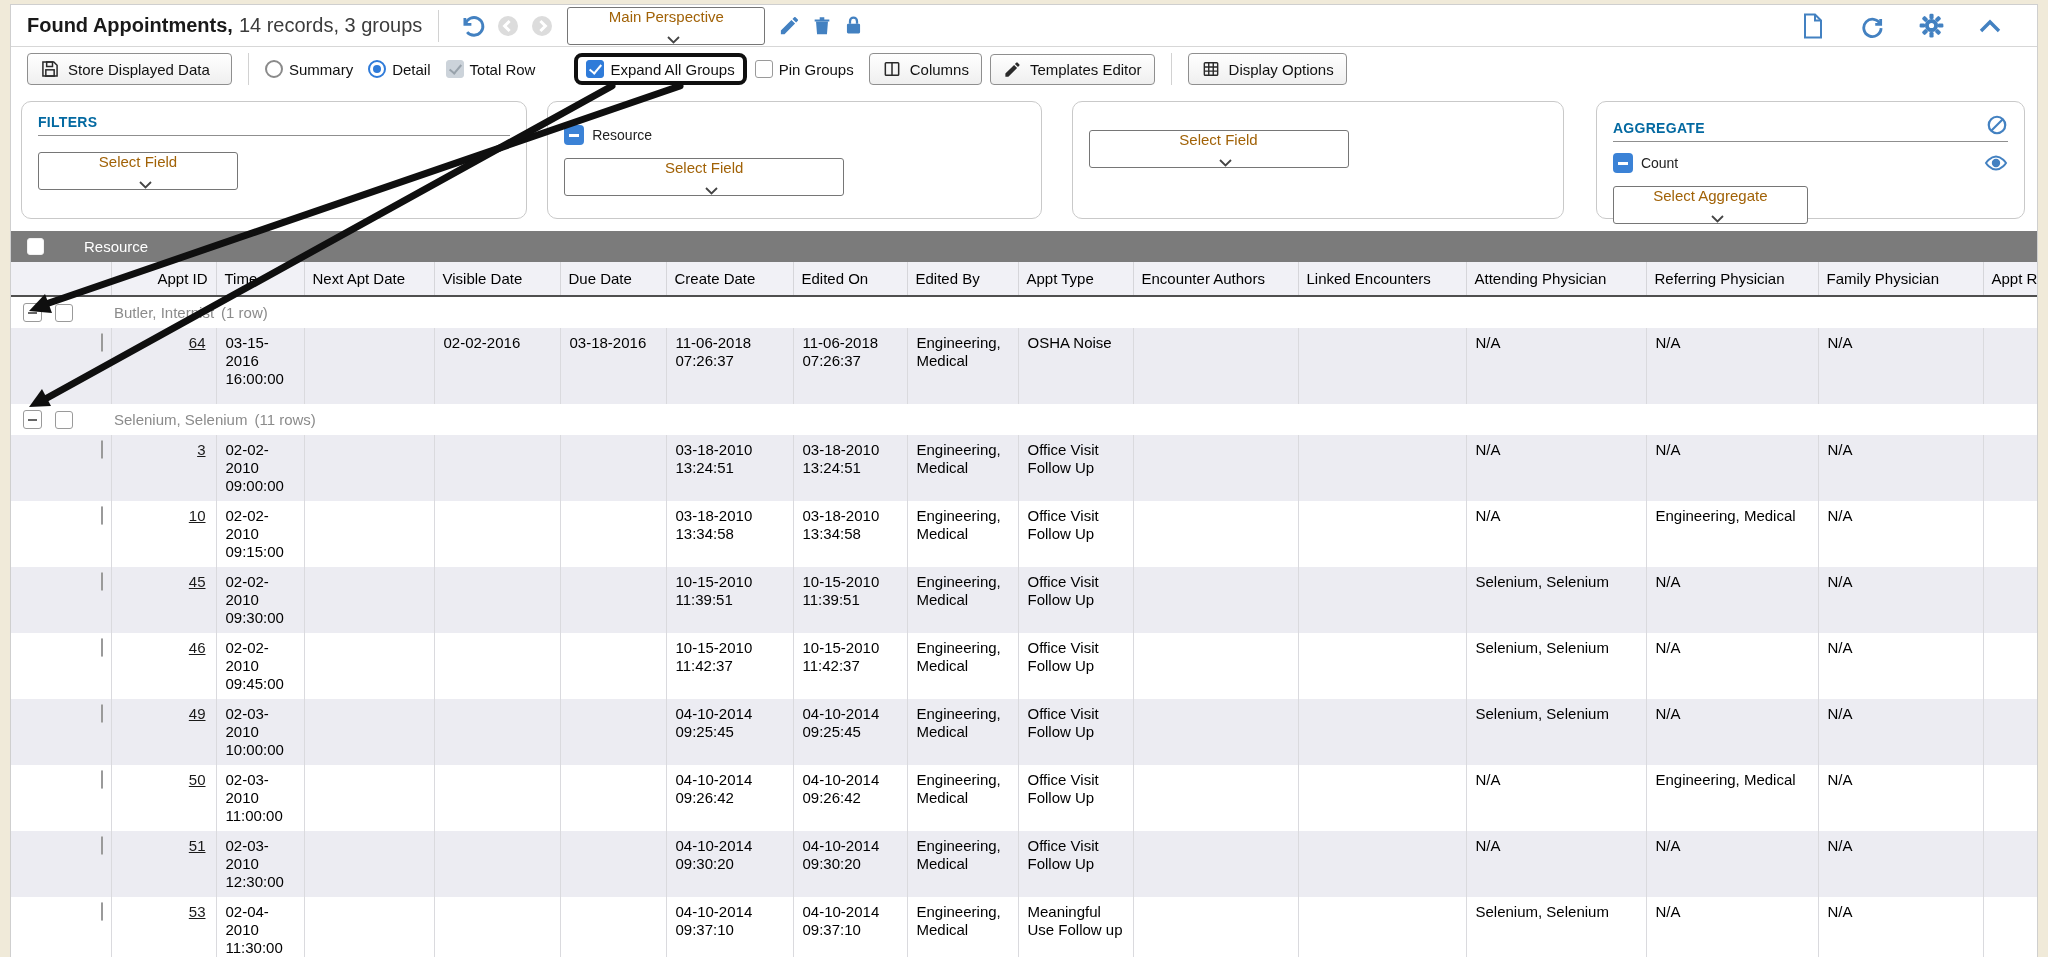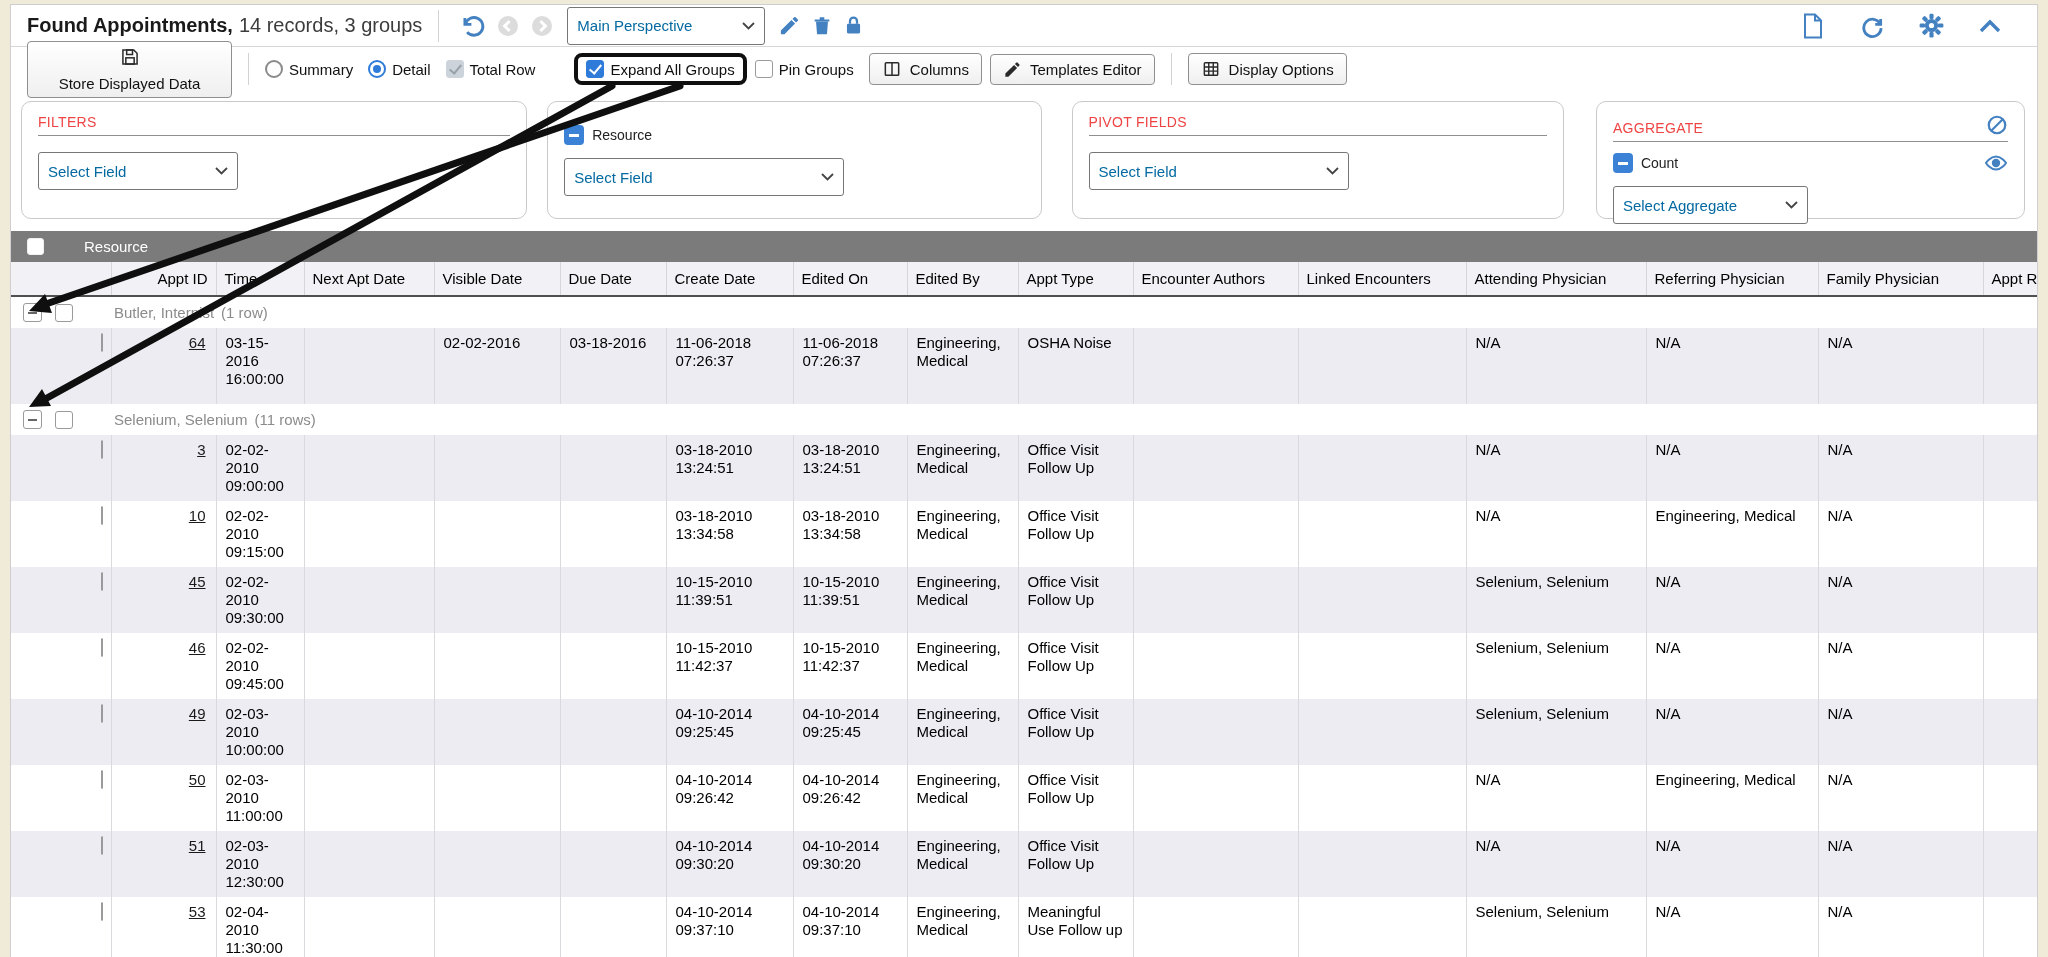--- a/index.html
+++ b/index.html
@@ -13,49 +13,49 @@
   .hdr { height:42px; display:flex; align-items:center; padding:0 16px; border-bottom:1px solid #d7d7d7; }
   .title { font-size:20px; font-weight:bold; color:#1a1a1a; }
   .meta  { font-size:20px; color:#3c3c3c; margin-left:6px;text-align:center; }
   .vsep  { width:1px; height:32px; background:#d2d2d2; margin:0 16px; }
   .icon-btn { display:inline-flex; align-items:center; justify-content:center; cursor:pointer; }
   .hdr .icon-btn { margin:0 5px; }
   .hdr-right { margin-left:auto; display:flex; align-items:center; gap:24px; padding-right:14px; }
 
   .selectbox { display:inline-flex; align-items:center; justify-content:space-between;
                border:1px solid #767676; border-radius:3px; background:#fff;
-               height:38px; padding:0 9px; font-size:15px; color:#0369a1; cursor:pointer; }
+               height:38px; padding:0 9px; font-size:15px; color:#a16207; cursor:pointer;flex-direction:column; }
   .selectbox .chev { margin-left:14px; }
   .persp { width:198px; margin:0 8px; }
 
   
   .tbar { height:44px; display:flex; align-items:center; padding:0 16px; font-size:15px; color:#111; }
   .btn { display:inline-flex; align-items:center; gap:8px; border:1px solid #8f8f8f; border-radius:4px;
          background:linear-gradient(#ffffff,#efefef); padding:5px 12px; font-size:15px; color:#111; cursor:pointer; white-space:nowrap; }
-  .store-btn { min-width:205px;flex-direction:column; }
+  .store-btn { min-width:205px; }
   .ctl { display:inline-flex; align-items:center; gap:6px; margin-right:15px; white-space:nowrap; }
   .radio { width:18px; height:18px; border:2px solid #8a8a8a; border-radius:50%; background:#fff; position:relative; flex:none; }
   .radio.on { border-color:#2f7bd9; }
   .radio.on::after { content:""; position:absolute; left:3px; top:3px; width:8px; height:8px; border-radius:50%; background:#2f7bd9; }
   .cb { width:18px; height:18px; border:1px solid #9a9a9a; border-radius:3px; background:#fff; position:relative; flex:none; }
   .cb.checked::after { content:""; position:absolute; left:5px; top:1px; width:5px; height:10px;
                        border-right:2.5px solid #fff; border-bottom:2.5px solid #fff; transform:rotate(40deg); }
   .cb.blue { background:#2f7bd9; border-color:#2f7bd9; }
   .cb.gray { background:#ccd3da; border-color:#ccd3da; }
   .cb.gray::after { border-color:#98a2ab; }
   .anno-box { display:inline-flex; align-items:center; gap:6px; border:4px solid #0f0f0f; border-radius:8px;
               padding:3px 8px; margin-right:8px;margin-left:24px; }
 
   
   .panels { display:flex; padding:10px 12px 12px 10px; gap:20px; }
   .panel { border:1px solid #c9c9c9; border-radius:10px; background:#fff; padding:12px 16px 14px 16px; height:118px; }
   .p-filters { width:512px; }  .p-group { width:500px; }  .p-pivot { width:498px; margin-left:10px; }  .p-agg { width:434px; margin-left:12px; }
   .p-title-row { display:flex; align-items:flex-end; justify-content:space-between;
                  border-bottom:1px solid #8f8f8f; padding-bottom:5px; }
-  .p-title { font-size:14px; font-weight:normal; color:#ef4444; letter-spacing:.3px; }
+  .p-title { font-size:14px; font-weight:bold; color:#0369a1; letter-spacing:.3px; }
   .p-item { display:flex; align-items:center; gap:8px; margin-top:11px; font-size:14px; color:#222; }
   .minus-sq { width:20px; height:20px; border-radius:4px; background:#3b82d6; position:relative; flex:none; cursor:pointer; }
   .minus-sq::after { content:""; position:absolute; left:5px; top:8.5px; width:10px; height:3px; background:#fff; }
   .p-select { margin-top:13px; }
   .w200 { width:200px; } .w280 { width:280px; } .w260 { width:260px; } .w195 { width:195px; }
   .mt16 { margin-top:16px; }
 
   
   .grid-area { position:relative; }
   .group-bar { height:31px; background:#7b7b7b; display:flex; align-items:center; padding-left:16px; }
@@ -287,23 +287,20 @@
         <span>Select Field</span>
         <span class="chev">
           <svg width="13" height="8" viewBox="0 0 13 8" fill="none" stroke="#444" stroke-width="1.8">
               <path d="M1 1l5.5 5.5L12 1"></path>
             </svg>
         </span>
       </div>
     </div>
 
     <div class="panel p-pivot">
-      <div class="p-title-row">
-        <span class="p-title">PIVOT FIELDS</span>
-      </div>
       <div class="selectbox w260 p-select mt16">
         <span>Select Field</span>
         <span class="chev">
           <svg width="13" height="8" viewBox="0 0 13 8" fill="none" stroke="#444" stroke-width="1.8">
               <path d="M1 1l5.5 5.5L12 1"></path>
             </svg>
         </span>
       </div>
     </div>
 

